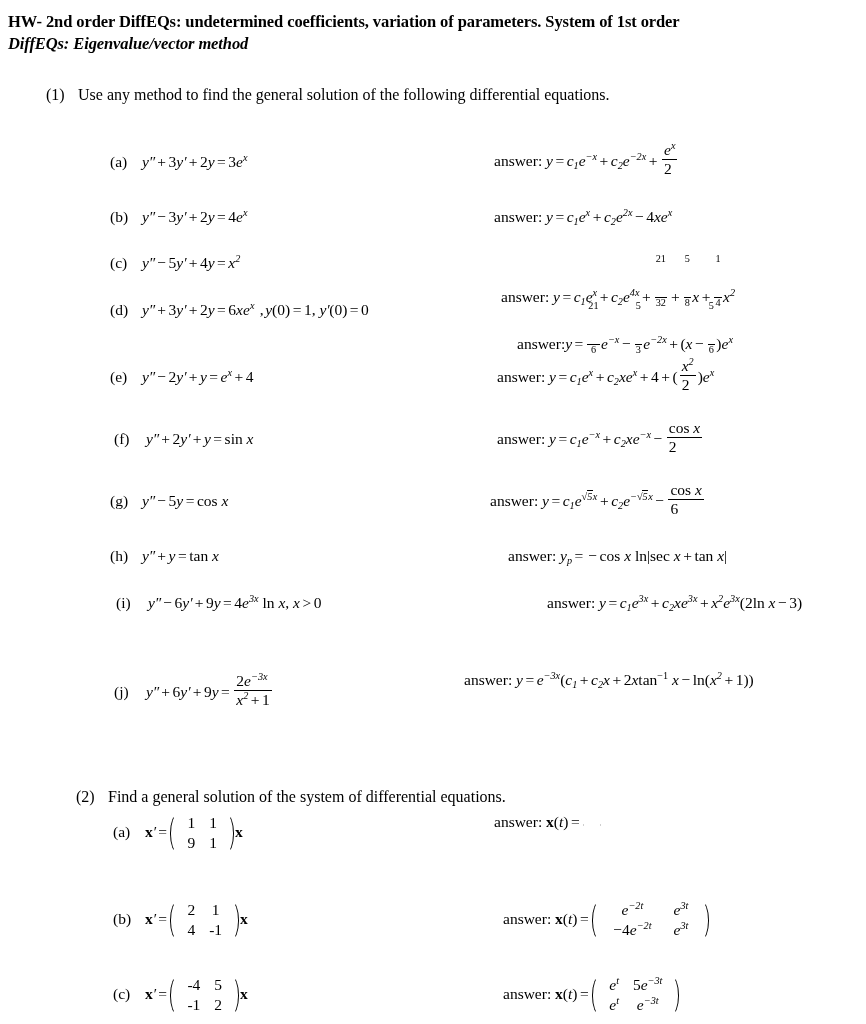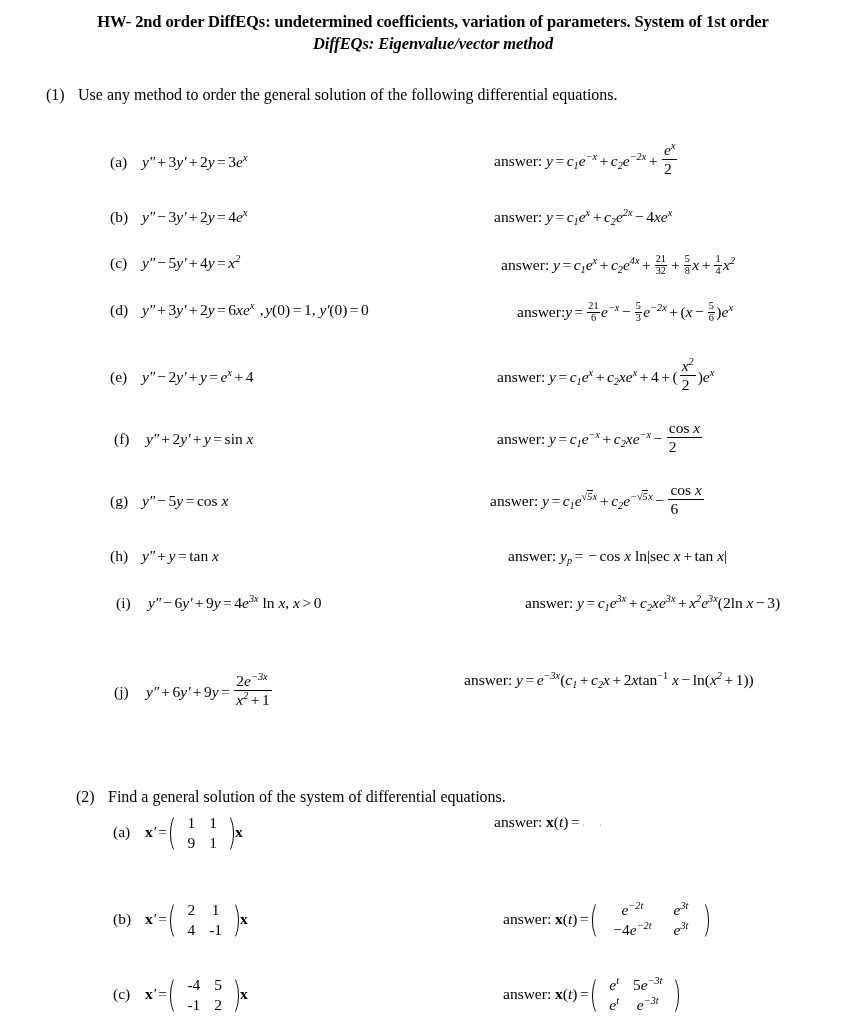--- a/index.html
+++ b/index.html
@@ -13,21 +13,21 @@
     font-family: "Liberation Serif", "DejaVu Serif", serif;
     color: #000000;
     overflow: hidden;
     position: relative;
   }
 
   
   .doc-title {
     font-weight: bold;
     font-size: 16.5px;
-    text-align: center;
+    text-align: left;
     line-height: 1.35;
     padding: 11px 8px 0 8px;
     letter-spacing: -0.1px;
   }
   .doc-title .line2 { display: block; font-style: italic; }
 
   
   .prob-heading {
     font-size: 16px;
     display: flex;
@@ -98,20 +98,21 @@
     text-align: center;
     font-size: 0.66em;
     line-height: 1.03;
     padding: 0 1.5px;
   }
   .sfrac > .num { display: block; padding: 0 1px; }
   .sfrac > .den {
     display: block;
     border-top: 1px solid #000;
     padding: 0 1px;
+    margin-top: 32px;
   }
 
   
   .sqrt { display: inline-block; white-space: nowrap; }
   .sqrt > .rad { font-style: normal; }
   .sqrt > .rand {
     border-top: 1px solid #000;
     padding: 0 0.5px 0 0.5px;
     margin-left: -0.5px;
   }
@@ -155,21 +156,21 @@
 </head>
 <body>
 
 <div class="doc-title">
   <span>HW- 2nd order DiffEQs: undetermined coefficients, variation of parameters. System of 1st order</span>
   <span class="line2">DiffEQs: Eigenvalue/vector method</span>
 </div>
 
 <div class="prob-heading" id="problem-1">
   <span class="num">(1)</span>
-  <span class="txt">Use any method to order the general solution of the following differential equations.</span>
+  <span class="txt">Use any method to find the general solution of the following differential equations.</span>
 </div>
 
 <div class="row" style="top:153px">
   <div class="q-cell">
     <span class="label">(a)</span>
     <span class="m">y<span class="prime">″</span></span><span class="op">+</span><span class="up">3</span><span class="m">y<span class="prime">′</span></span><span class="op">+</span><span class="up">2</span><span class="m">y</span><span class="op">=</span><span class="up">3</span><span class="m">e<sup>x</sup></span>
   </div>
   <div class="a-cell" style="left:494px; top:-11px">
     <span class="up">answer:</span>
     <span class="m"> y</span><span class="op">=</span><span class="m">c<sub>1</sub>e<sup>−x</sup></span><span class="op">+</span><span class="m">c<sub>2</sub>e<sup>−2x</sup></span><span class="op">+</span><span class="frac"><span class="num m">e<sup>x</sup></span><span class="den up">2</span></span>
@@ -250,21 +251,21 @@
     <span class="up">answer:</span>
     <span class="m"> y<sub>p</sub></span><span class="op">=</span><span class="op">−</span><span class="up">cos</span><span class="m"> x</span><span class="up"> ln</span><span class="up">|sec</span><span class="m"> x</span><span class="op">+</span><span class="up">tan</span><span class="m"> x</span><span class="up">|</span>
   </div>
 </div>
 
 <div class="row" style="top:594px">
   <div class="q-cell" style="left:116px">
     <span class="label">(i)</span>
     <span class="m">y<span class="prime">″</span></span><span class="op">−</span><span class="up">6</span><span class="m">y<span class="prime">′</span></span><span class="op">+</span><span class="up">9</span><span class="m">y</span><span class="op">=</span><span class="up">4</span><span class="m">e<sup>3x</sup></span><span class="up"> ln</span><span class="m"> x</span><span class="up">,</span><span class="m"> x</span><span class="op">&gt;</span><span class="up">0</span>
   </div>
-  <div class="a-cell" style="left:525px">
+  <div class="a-cell" style="left:547px">
     <span class="up">answer:</span>
     <span class="m"> y</span><span class="op">=</span><span class="m">c<sub>1</sub>e<sup>3x</sup></span><span class="op">+</span><span class="m">c<sub>2</sub>xe<sup>3x</sup></span><span class="op">+</span><span class="m">x<sup>2</sup>e<sup>3x</sup></span><span class="up">(</span><span class="up">2</span><span class="up">ln</span><span class="m"> x</span><span class="op">−</span><span class="up">3)</span>
   </div>
 </div>
 
 <div class="row" style="top:673px">
   <div class="q-cell" style="left:114px">
     <span class="label">(j)</span>
     <span class="m">y<span class="prime">″</span></span><span class="op">+</span><span class="up">6</span><span class="m">y<span class="prime">′</span></span><span class="op">+</span><span class="up">9</span><span class="m">y</span><span class="op">=</span><span class="frac"><span class="num"><span class="up">2</span><span class="m">e<sup>−3x</sup></span></span><span class="den"><span class="m">x<sup>2</sup></span><span class="op">+</span><span class="up">1</span></span></span>
   </div>

